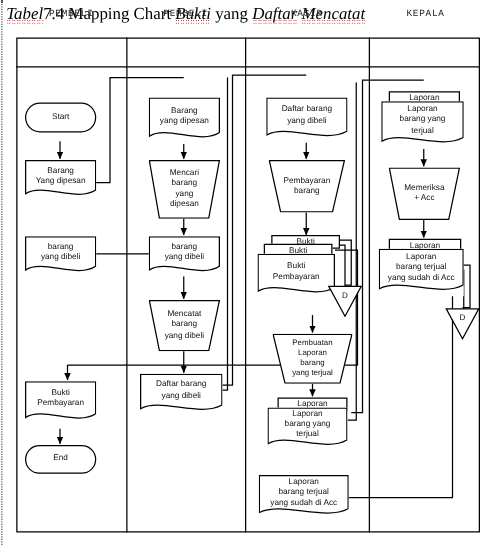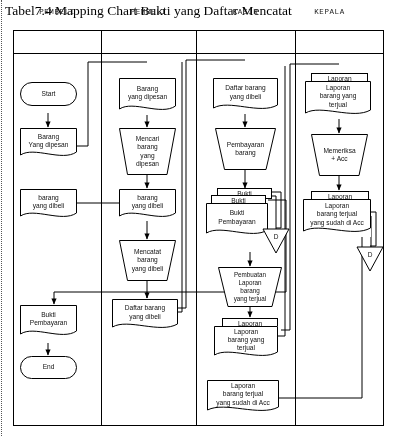--- a/index.html
+++ b/index.html
@@ -30,20 +30,21 @@
   }
   #doc-title .sp {
     
     background-image:
       linear-gradient(45deg, transparent 45%, #e03030 45%, #e03030 55%, transparent 55%),
       linear-gradient(-45deg, transparent 45%, #e03030 45%, #e03030 55%, transparent 55%);
     background-size: 4px 3px;
     background-repeat: repeat-x;
     background-position: 0 100%;
     padding-bottom: 1px;
+    font-style: italic;
   }
 
   
   #page-edge {
     position: absolute;
     left: 1px;
     top: 0px;
     width: 0;
     height: 436px;
     border-left: 1px dotted #555;
@@ -160,21 +161,21 @@
 <div id="page-edge"></div>
 
 <div id="doc-title"><span class="sp">Tabel</span><span>7.4 Mapping Chart </span><span class="sp">Bukti</span><span> yang </span><span class="sp">Daftar</span><span> </span><span class="sp">Mencatat</span></div>
 
 <div id="chart-frame"></div>
 <div id="header-row"></div>
 
 <div class="lane-head" style="left:13px;  width:88px;">PEMBELI</div>
 <div class="lane-head" style="left:101px; width:95px;">PEMBELI</div>
 <div class="lane-head" style="left:196px; width:99px;">KASIR</div>
-<div class="lane-head" style="left:285px; width:89px;">KEPALA</div>
+<div class="lane-head" style="left:296px; width:89px;">KEPALA</div>
 
 <div class="lane-div" style="left:101px;"></div>
 <div class="lane-div" style="left:196px;"></div>
 <div class="lane-div" style="left:295px;"></div>
 
 <svg id="wires" viewBox="0 0 397 436">
   <defs>
     <marker id="ah" markerWidth="7" markerHeight="7" refX="5.6" refY="2.6" orient="auto">
       <path d="M0,0 L6,2.6 L0,5.2 z" fill="#000"></path>
     </marker>

